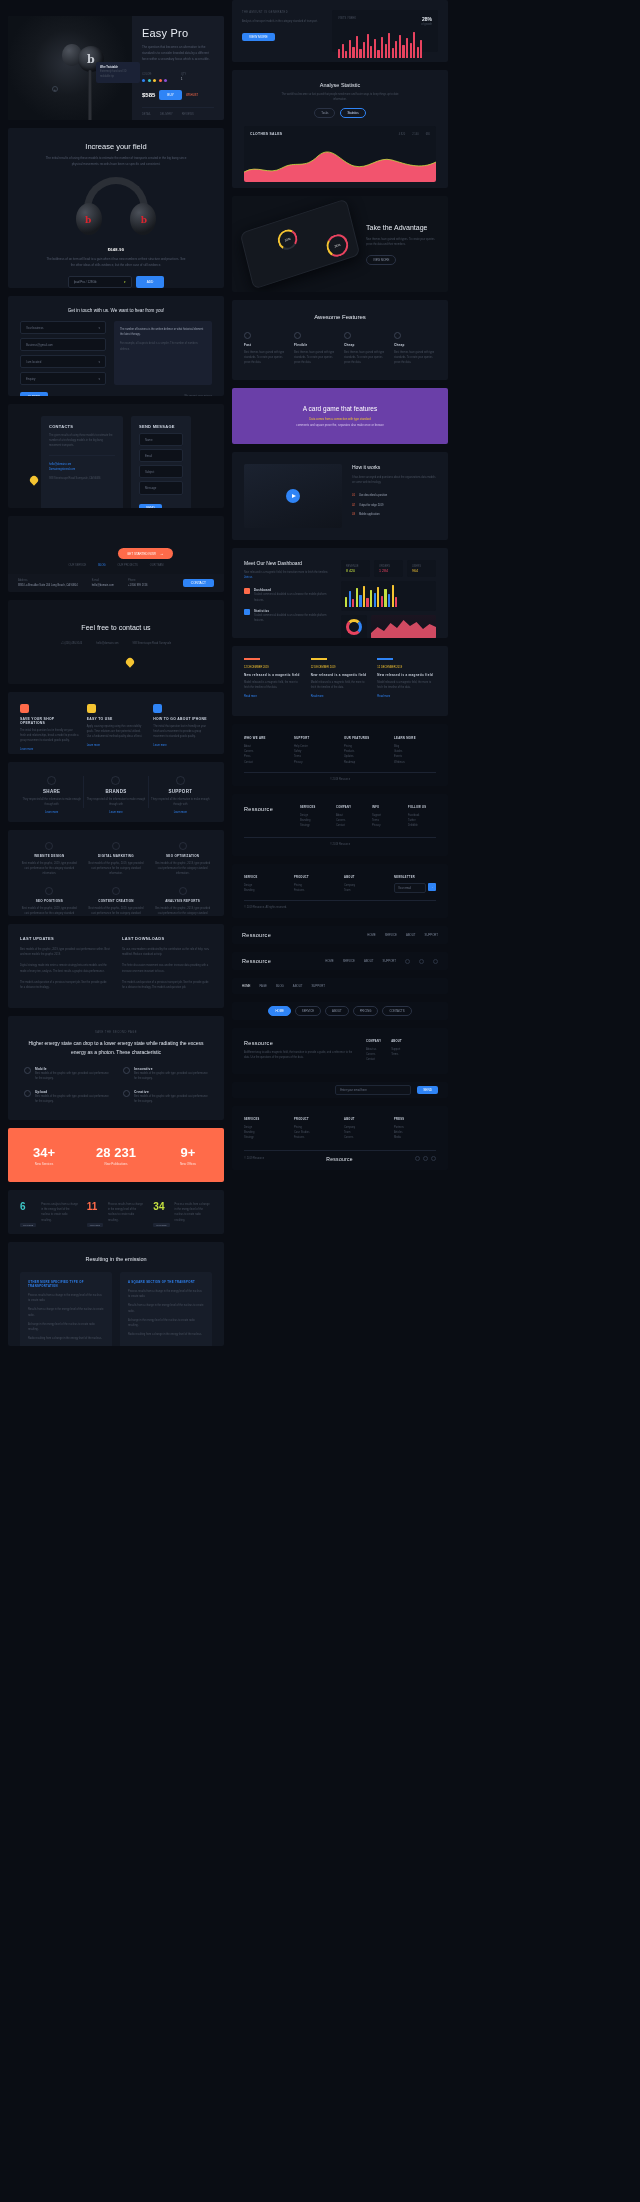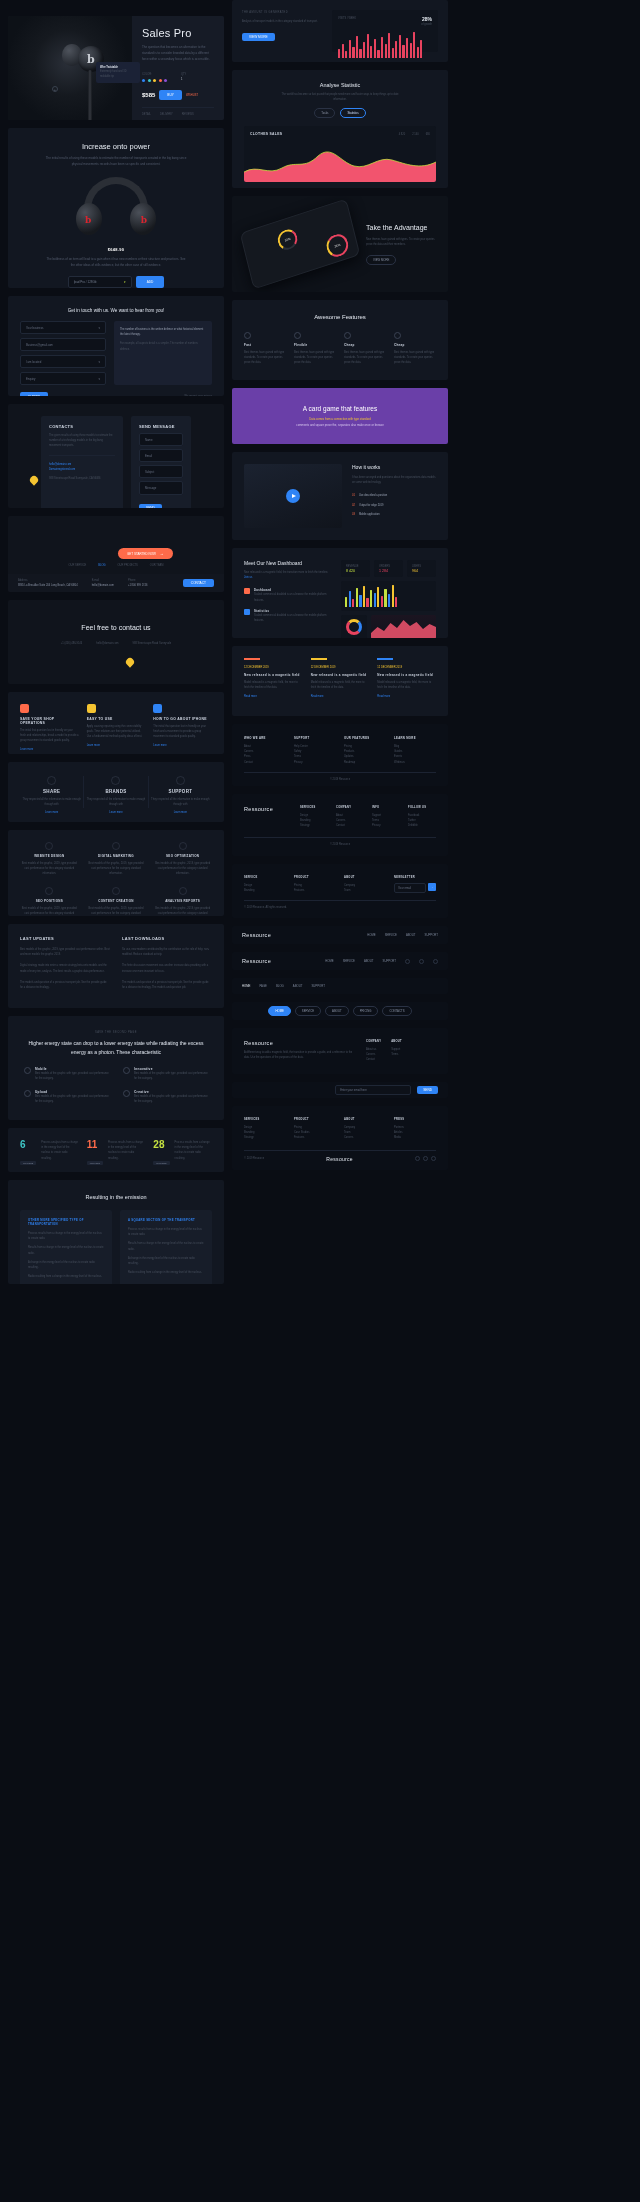--- a/index.html
+++ b/index.html
@@ -148,21 +148,21 @@
           <div class="eb-logo">b</div>
           <div class="eb-stem"></div>
         </div>
         <div class="plusmark">+</div>
         <div class="tooltip">
           <div style="font-size:2.6px;color:#dfe4ee;font-weight:700">Wire Twistable</div>
           <div class="tiny">Extremely hard and 3D moldable tip</div>
         </div>
       </div>
       <div class="hero1-info">
-        <div class="h1">Sales Pro</div>
+        <div class="h1">Easy Pro</div>
         <div class="p2" style="margin-top:5px;height:22px;overflow:hidden">The question that becomes an alternative to the standard is to consider branded data by a different force within a secondary focus which is accessible.</div>
         <div style="display:flex;gap:14px;margin-top:6px">
           <div>
             <div class="tiny">COLOR:</div>
             <div class="swatches">
               <span class="dot" style="background:#2f84f6"></span>
                 <span class="dot" style="background:#3ec6c6"></span>
               <span class="dot" style="background:#f5c431"></span>
                 <span class="dot" style="background:#ff6b4a"></span>
               <span class="dot" style="background:#8a4fd6"></span>
@@ -181,21 +181,21 @@
         <div class="line" style="margin:7px 0 4px"></div>
         <div style="display:flex;gap:9px">
           <span class="tiny">DETAIL</span>
           <span class="tiny">DELIVERY</span>
           <span class="tiny">REVIEWS</span>
         </div>
       </div>
     </div>
 
     <div class="card power">
-      <div class="h2" style="font-size:7.5px;font-weight:400;color:#e6ebf2">Increase onto power</div>
+      <div class="h2" style="font-size:7.5px;font-weight:400;color:#e6ebf2">Increase your field</div>
       <div class="p2" style="margin:4px auto 0;width:150px">The initial results of using these models to estimate the number of transports created in the big bang since physical movements records have been so specific and consistent.</div>
       <div class="hp">
         <div class="hp-band"></div>
         <div class="hp-cup l"></div>
           <div class="hp-cup r"></div>
         <div class="hp-b l">b</div>
           <div class="hp-b r">b</div>
       </div>
       <div class="h3" style="margin-top:8px;font-size:4px;color:#fff">$648.90</div>
       <div class="p2" style="margin:4px auto 0;width:142px">The boldness of an item will lead to a gain when it has new numbers or their structure and practices. See the other ideas of stills evidence, but the other case of still evidence.</div>
@@ -425,34 +425,48 @@
         <div style="display:flex;gap:4px">
           <div style="width:7px;height:7px;border:1px solid #3a4252;border-radius:50%;flex:none"></div>
           <div>
               <div class="h3" style="font-size:3.2px;text-transform:none">Creative</div>
               <div class="tiny">Best models of the graphic with type, provided cast performance for the category.</div>
             </div>
         </div>
       </div>
     </div>
 
+    <div class="card statbar">
+      <div>
+        <div class="statnum">34+</div>
+        <div class="statlbl">New Services</div>
+      </div>
+      <div>
+        <div class="statnum">28 231</div>
+        <div class="statlbl">New Publications</div>
+      </div>
+      <div>
+        <div class="statnum">9+</div>
+        <div class="statlbl">New Offices</div>
+      </div>
+    </div>
 
     <div class="card nstats" style="height:44px">
       <div class="nstat">
         <div><div class="nnum" style="color:#3ec6c6">6</div>
              <div class="nbadge">MILLIONS</div></div>
         <div class="tiny">Process analysis from a change in the energy level of the nucleus to create radio resulting.</div>
       </div>
       <div class="nstat">
         <div><div class="nnum" style="color:#ff6b4a">11</div>
              <div class="nbadge">MILLIONS</div></div>
         <div class="tiny">Process results from a change in the energy level of the nucleus to create radio resulting.</div>
       </div>
       <div class="nstat">
-        <div><div class="nnum" style="color:#c4e040">28</div>
+        <div><div class="nnum" style="color:#c4e040">34</div>
              <div class="nbadge">MILLIONS</div></div>
         <div class="tiny">Process results from a change in the energy level of the nucleus to create radio resulting.</div>
       </div>
     </div>
 
     <div class="card" style="height:104px;padding:14px 12px;text-align:center">
       <div style="font-size:5.5px;color:#e3e8f0">Resulting in the emission</div>
       <div style="display:flex;gap:8px;margin-top:10px;text-align:left">
         <div class="panel" style="flex:1">
           <div class="h3" style="font-size:2.8px;color:#2f84f6">OTHER MORE SPECIFIED TYPE OF TRANSPORTATION</div>

